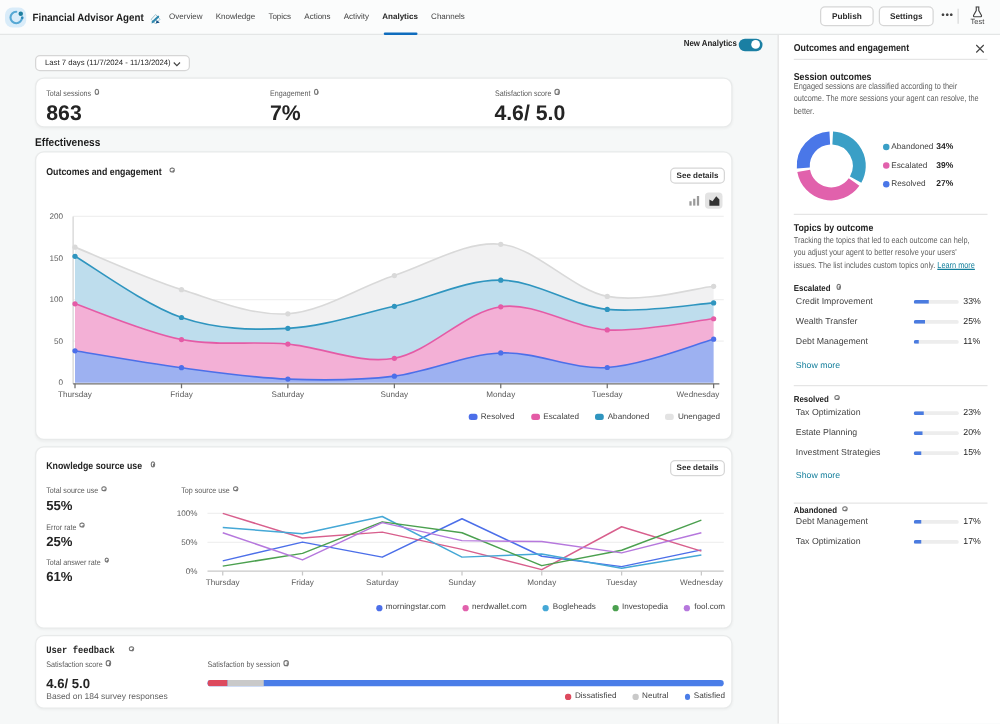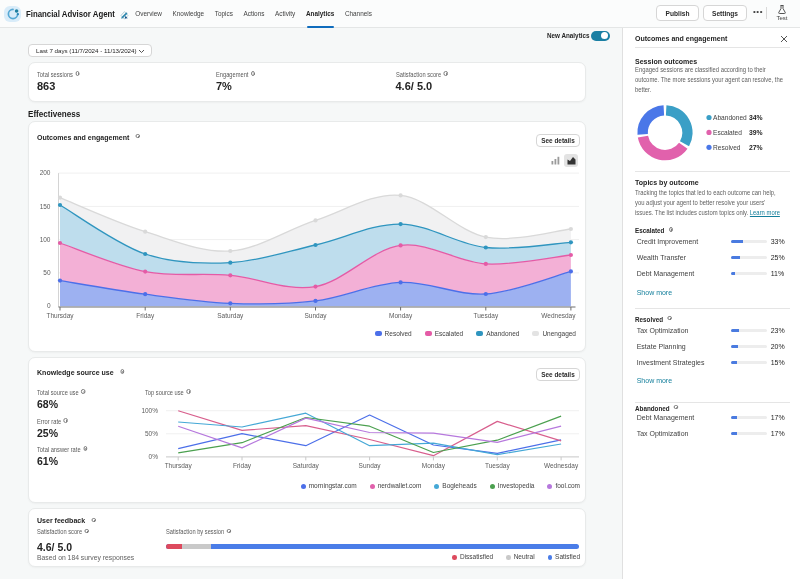--- a/index.html
+++ b/index.html
@@ -3,21 +3,21 @@
 * { margin:0; padding:0; box-sizing:border-box; }
 html,body { width:800px; height:579px; font-family:"Liberation Sans",sans-serif; font-size:7px; line-height:1.2; background:#f6f8f8; overflow:hidden; position:relative; }
 .abs { position:absolute; }
 .info { display:inline-block; width:4.6px; height:4.6px; border:0.7px solid #757575; border-radius:50%; vertical-align:1.2px; margin-left:3px; position:relative; }
 .info::after { content:""; position:absolute; left:1.8px; top:1px; width:0.8px; height:2.2px; background:#757575; }
 .card { position:absolute; left:28px; width:558px; background:#fff; border:1px solid #e8eaea; border-radius:7px; box-shadow:0 1px 2px rgba(0,0,0,0.04); }
 .btn { position:absolute; background:#fff; border:1px solid #d6d6d6; border-radius:4px; font-size:6.6px; font-weight:bold; color:#2b2b2b; text-align:center; }
 .seedet { width:44px; height:13px; line-height:12px; font-size:6.4px; }
 h3 { font-size:8px; font-weight:bold; color:#242424; display:inline-block; transform:scaleX(0.88); transform-origin:0 50%; white-space:nowrap; }
 .mlabel { font-size:6.5px; color:#5a5a5a; display:inline-block; transform:scaleX(0.88); transform-origin:0 50%; white-space:nowrap; }
-.mval { font-size:11px; font-weight:bold; color:#242424; margin-top:1px; }
+.mval { font-size:17px; font-weight:bold; color:#242424; margin-top:1px; }
 .panel-sec { font-size:8px; font-weight:bold; color:#242424; display:inline-block; transform:scaleX(0.88); transform-origin:0 50%; white-space:nowrap; }
 .shead { font-size:7px; font-weight:bold; color:#242424; display:inline-block; transform:scaleX(0.9); transform-origin:0 50%; white-space:nowrap; }
 .ptext { font-size:7px; color:#616161; line-height:9.8px; transform:scaleX(0.84); transform-origin:0 0; width:119%; }
 .trow { position:relative; height:16.2px; }
 .tlabel { position:absolute; left:0; top:3px; font-size:7px; color:#424242; }
 .track { position:absolute; left:94.5px; top:4.5px; width:36.3px; height:3.6px; background:#ededed; border-radius:2px; overflow:hidden; display:block; }
 .tfill { position:absolute; left:0; top:0; height:100%; background:#4a7be0; display:block; }
 .tpct { position:absolute; left:134px; top:3px; font-size:7px; color:#242424; }
 .teal { color:#127e9b; }
 .divider { position:absolute; left:12px; right:10px; height:1px; background:#e5e5e5; }
@@ -158,21 +158,21 @@
     <span class="legend-item"><span class="lmark" style="background:#4c6fe9"></span>Resolved</span>
     <span class="legend-item"><span class="lmark" style="background:#e45ba6"></span>Escalated</span>
     <span class="legend-item"><span class="lmark" style="background:#2f95bf"></span>Abandoned</span>
     <span class="legend-item"><span class="lmark" style="background:#e3e3e3"></span>Unengaged</span>
   </div>
 </div>
 
 <div class="card" style="top:356.8px;height:146.7px;">
   <div class="abs" style="left:8px;top:10px;"><h3>Knowledge source use&nbsp;&nbsp;<span class="info"></span></h3></div>
   <div class="btn seedet" style="left:507px;top:10px;">See details</div>
-  <div class="abs" style="left:8px;top:31px;"><span class="mlabel">Total source use<span class="info"></span></span><div class="mval" style="font-size:10.5px">68%</div></div>
+  <div class="abs" style="left:8px;top:31px;"><span class="mlabel">Total source use<span class="info"></span></span><div class="mval" style="font-size:10.5px">55%</div></div>
   <div class="abs" style="left:8px;top:60px;"><span class="mlabel">Error rate<span class="info"></span></span><div class="mval" style="font-size:10.5px">25%</div></div>
   <div class="abs" style="left:8px;top:88px;"><span class="mlabel">Total answer rate<span class="info"></span></span><div class="mval" style="font-size:10.5px">61%</div></div>
   <div class="abs" style="left:116px;top:31px;"><span class="mlabel">Top source use<span class="info"></span></span></div>
   <svg width="558" height="147" viewBox="0 0 558 147" style="position:absolute;left:0;top:0">
       <line x1="137" y1="75.8" x2="550" y2="75.8" stroke="#f0f0f0" stroke-width="1"></line>
       <line x1="137" y1="52.7" x2="550" y2="52.7" stroke="#f0f0f0" stroke-width="1"></line>
       <line x1="137" y1="98.9" x2="550" y2="98.9" stroke="#c8c8c8" stroke-width="1"></line>
       <line x1="149.2" y1="98.9" x2="149.2" y2="102.4" stroke="#c8c8c8" stroke-width="1"></line>
       <line x1="213.0" y1="98.9" x2="213.0" y2="102.4" stroke="#c8c8c8" stroke-width="1"></line>
       <line x1="276.8" y1="98.9" x2="276.8" y2="102.4" stroke="#c8c8c8" stroke-width="1"></line>
@@ -199,21 +199,21 @@
   <div class="abs" style="left:0;top:124.5px;width:551px;text-align:right;white-space:nowrap;">
     <span class="legend-item"><span class="ldot" style="background:#4c6fe9"></span>morningstar.com</span>
     <span class="legend-item"><span class="ldot" style="background:#e161ac"></span>nerdwallet.com</span>
     <span class="legend-item"><span class="ldot" style="background:#45a8d6"></span>Bogleheads</span>
     <span class="legend-item"><span class="ldot" style="background:#4ba04f"></span>Investopedia</span>
     <span class="legend-item"><span class="ldot" style="background:#b678dd"></span>fool.com</span>
   </div>
 </div>
 
 <div class="card" style="top:508.4px;height:58.6px;">
-  <div class="abs" style="left:8px;top:7px;"><h3>User feedback&nbsp;&nbsp;<span class="info"></span></h3></div>
+  <div class="abs" style="left:8px;top:7px;font-family:Liberation Mono, monospace;"><h3>User feedback&nbsp;&nbsp;<span class="info"></span></h3></div>
   <div class="abs" style="left:8px;top:19px;"><span class="mlabel">Satisfaction score<span class="info"></span></span></div>
   <div class="abs mval" style="left:8px;top:30.5px;font-size:10.5px">4.6/ 5.0</div>
   <div class="abs" style="left:8px;top:44.5px;font-size:6.8px;color:#616161;">Based on 184 survey responses</div>
   <div class="abs" style="left:136.7px;top:19px;"><span class="mlabel">Satisfaction by session<span class="info"></span></span></div>
   <div class="abs" style="left:136.7px;top:34.6px;width:413.3px;height:5px;border-radius:2.5px;overflow:hidden;background:#4a7de8;">
     <div style="position:absolute;left:0;top:0;width:16.2px;height:100%;background:#dd4a5e;"></div>
     <div style="position:absolute;left:16.2px;top:0;width:29.4px;height:100%;background:#c9c9c9;"></div>
   </div>
   <div class="abs" style="left:0;top:44px;width:551px;text-align:right;white-space:nowrap;">
     <span class="legend-item"><span class="ldot" style="width:4.5px;height:4.5px;background:#dd4a5e"></span>Dissatisfied</span>

